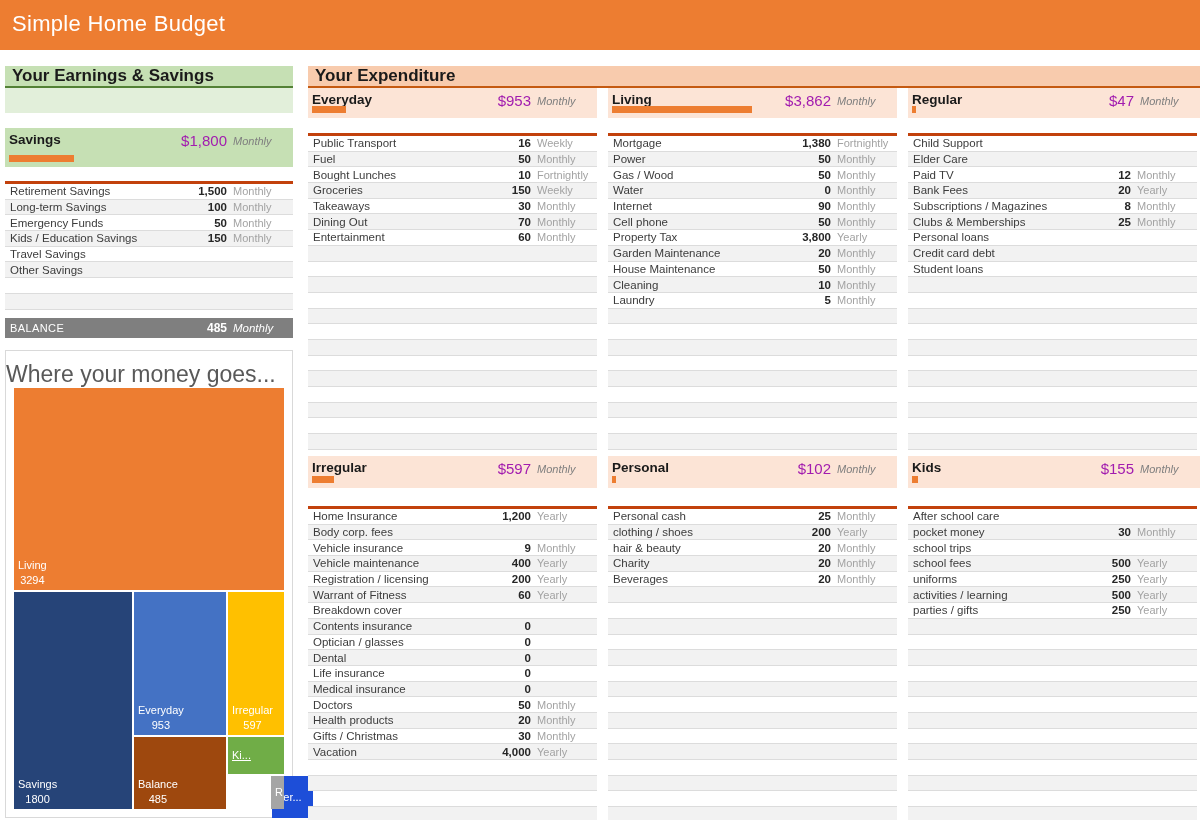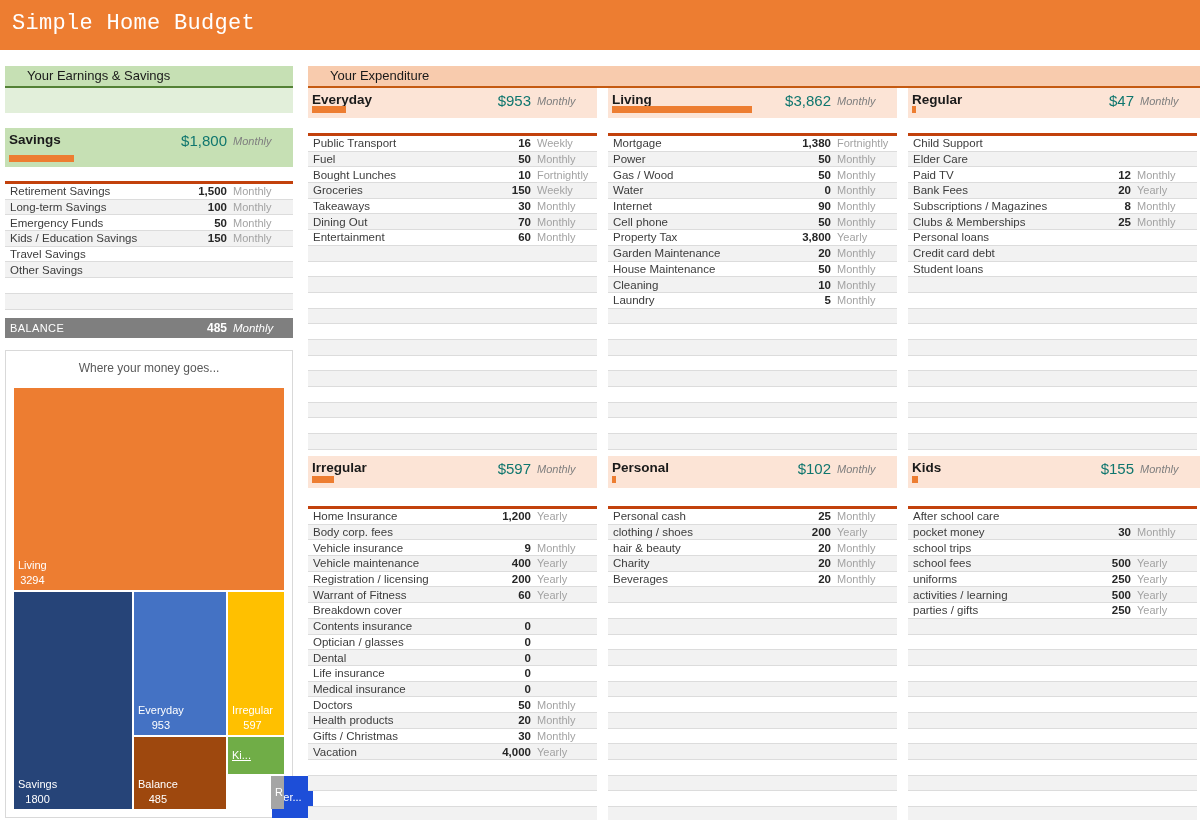--- a/index.html
+++ b/index.html
@@ -1,70 +1,70 @@
 <!DOCTYPE html>
 <html><head>
 <meta charset="utf-8">
 <style>
   * { margin:0; padding:0; box-sizing:border-box; }
   html,body { width:1200px; height:820px; overflow:hidden; background:#fff;
     font-family:"Liberation Sans", sans-serif; }
 
   
-  .appbar { position:absolute; left:0; top:0; width:1200px; height:50px; background:#ED7D31;font-family:Liberation Mono, monospace; }
+  .appbar { position:absolute; left:0; top:0; width:1200px; height:50px; background:#ED7D31; }
   .appbar .title { position:absolute; left:12px; top:11px; font-size:22px; font-weight:300;
     color:#fff; letter-spacing:.3px; }
 
   
   .cols { display:flex; align-items:center; width:100%; }
   .lbl { flex:1; padding-left:5px; font-size:11.5px; color:#3c3c3c; white-space:nowrap;
     overflow:hidden; text-overflow:ellipsis; }
   .val { width:52px; text-align:right; font-size:11.5px; font-weight:700; color:#262626; }
   .freq { width:66px; padding-left:6px; font-size:11px; color:#A3A3A3; white-space:nowrap; }
 
   
-  .sec-head { position:absolute; height:22px; line-height:20px; font-size:13px; font-weight:400;
-    color:#1a1a1a; padding-left:22px; }
+  .sec-head { position:absolute; height:22px; line-height:20px; font-size:17px; font-weight:700;
+    color:#1a1a1a; padding-left:7px; }
   .sec-head.green { background:#C6E0B4; border-bottom:2px solid #538135; }
   .sec-head.peach { background:#F8CBAD; border-bottom:2px solid #C55A11; }
 
   
   .income { position:absolute; left:5px; top:88px; width:288px; height:25px; background:#E2EFDA; }
   .income .lbl { font-size:13px; font-weight:700; color:#1a1a1a; }
   .income .val { font-size:15px; font-weight:400; color:#7DA7D8;text-align:center; }
   .income .freq { font-size:11.5px; font-style:italic; color:#92B1D5; }
   .income .cols { height:25px;margin-top:41px; }
 
   
   .blk-head { position:absolute; }
   .blk-head .cols { height:24px; align-items:flex-start; padding-top:4px; }
   .blk-head .lbl { font-size:13.5px; font-weight:700; color:#1a1a1a; padding-left:4px; }
-  .blk-head .val { font-size:15px; font-weight:400; color:#0f766e; }
+  .blk-head .val { font-size:15px; font-weight:400; color:#a21caf; }
   .blk-head .freq { font-size:11px; font-style:italic; color:#7F7F7F; padding-top:3px; }
   .databar { position:absolute; left:4px; bottom:5px; height:7px; background:#ED7D31; }
   .sav-head { background:#C6E0B4; }
   .exp-head { background:#FCE4D6; }
 
   
   .list { position:absolute; border-top:3px solid #c2410c; }
   .lrow { height:15.7px; border-bottom:1px solid #DCDCDC; display:flex; align-items:center; }
   .lrow.alt { background:#F2F2F2; }
 
   
   .balance { position:absolute; left:5px; top:318px; width:288px; height:20px; background:#7F7F7F; }
   .balance .cols { height:20px; }
   .balance .lbl { color:#fff; font-size:11px; letter-spacing:.4px; }
   .balance .val { color:#fff; font-size:12px; }
   .balance .freq { color:#fff; font-style:italic; font-size:11.5px; }
 
   
   .chartbox { position:absolute; left:5px; top:350px; width:288px; height:468px;
     border:1px solid #D9D9D9; background:#fff; }
-  .chart-title { position:absolute; top:10px; width:100%; text-align:center;
-    font-size:12px; font-weight:300; color:#595959; }
+  .chart-title { position:absolute; top:10px; width:100%; text-align:left;
+    font-size:23px; font-weight:300; color:#595959; }
   .tm-plot { position:absolute; left:8px; top:37px; width:270px; height:421px; }
   .tm { position:absolute; color:#fff; overflow:hidden; }
   .tm .tag { position:absolute; left:4px; bottom:3px; font-size:11px; line-height:1.3;
     text-align:center; white-space:nowrap; }
   .tm.ctr { display:flex; align-items:center; }
   .tm.ctr .tag { position:static; padding-left:4px; text-align:left; overflow:hidden;
     text-overflow:ellipsis; width:100%; }
 </style>
 </head>
 <body>

